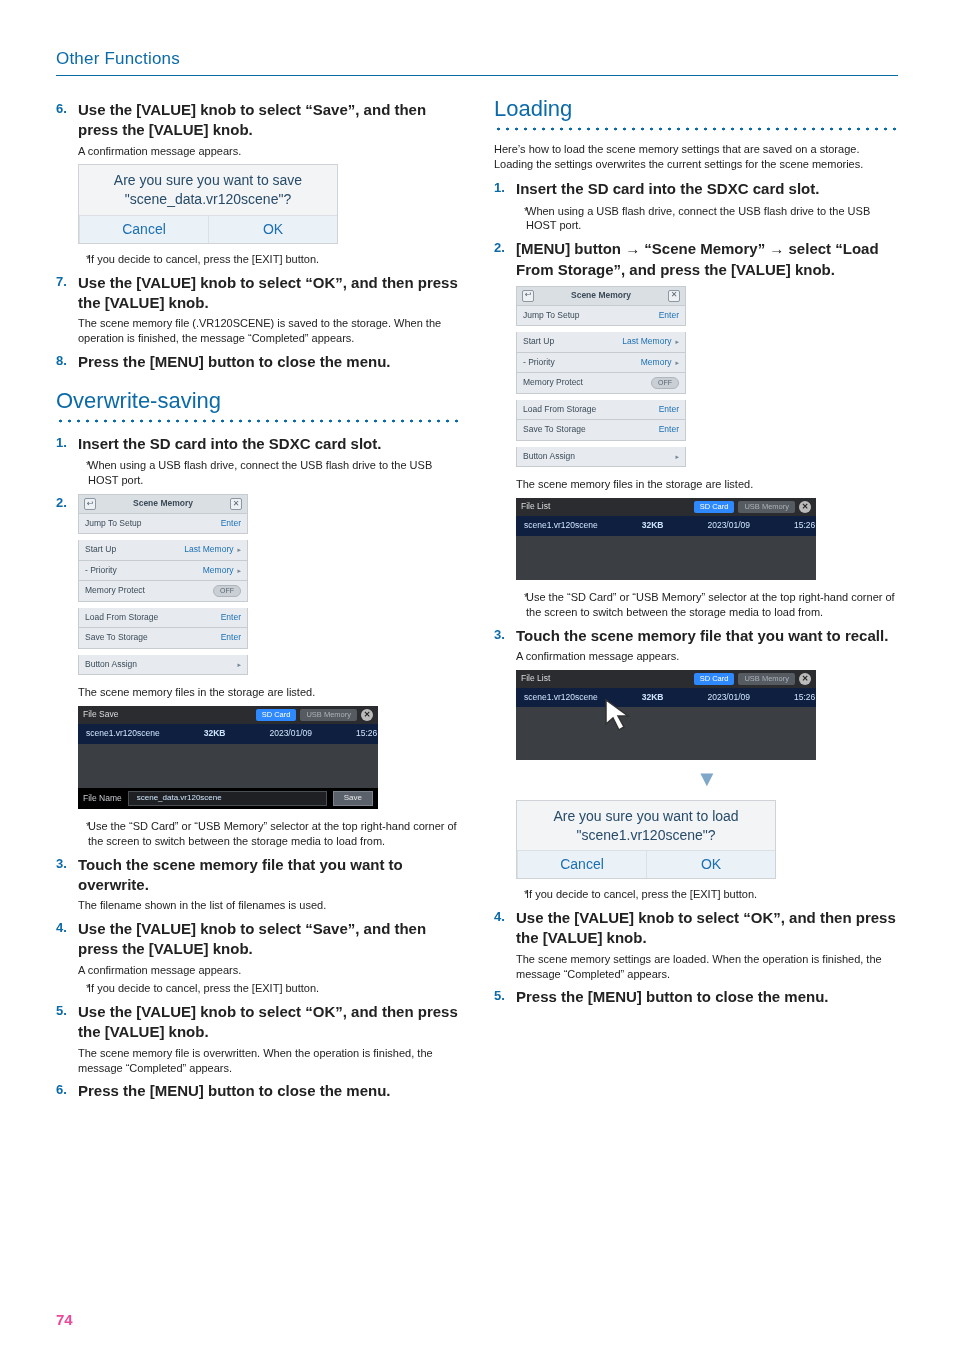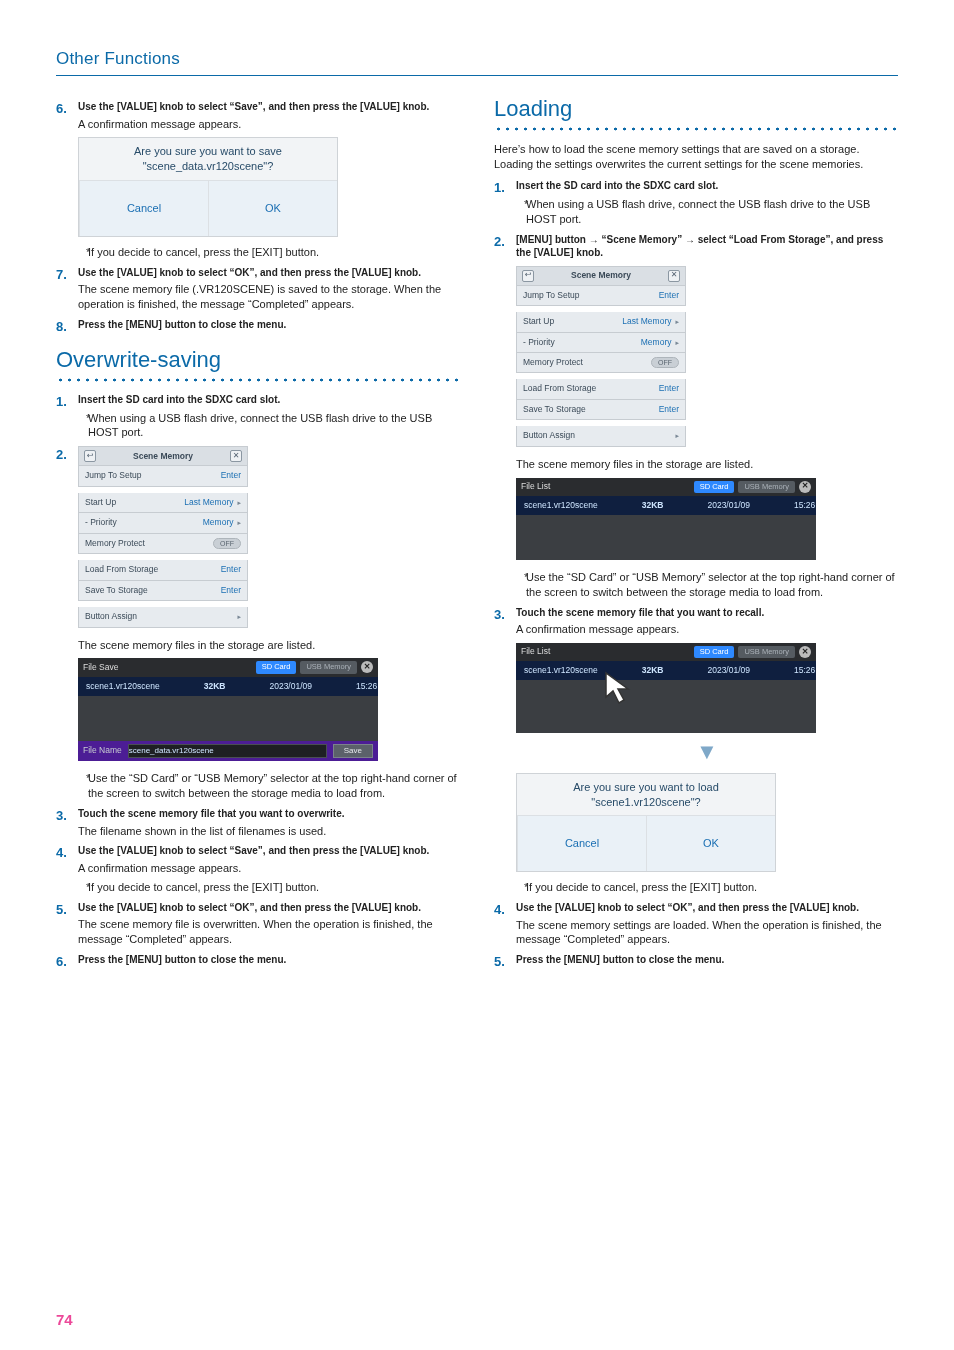--- a/index.html
+++ b/index.html
@@ -49,38 +49,38 @@
   }
   p{margin:4px 0 8px 0;}
   ol.steps{list-style:none;margin:0;padding:0;counter-reset:none;}
   ol.steps > li{position:relative;padding-left:22px;margin:6px 0 6px 0;}
   ol.steps > li > .num{
     position:absolute;left:0;top:0;
     color:var(--blue);
     font-weight:700;
     font-size:13px;
   }
-  ol.steps > li > .title{font-weight:700;font-size:10px;display:block;margin-bottom:3px;}
+  ol.steps > li > .title{font-weight:700;font-size:15px;display:block;margin-bottom:3px;}
   ol.steps > li > .body{display:block;}
   .arrowchar{font-weight:700;}
   .note{position:relative;padding-left:22px;margin:4px 0;}
   .note::before{content:"*";position:absolute;left:8px;top:0;color:#333;}
   
   .dlg{
     width:260px;
     margin:6px 0 8px 22px;
     border:1px solid #cfd3d7;
     background:#f2f4f6;
-    font-size:11px;
+    font-size:14px;
   }
   .dlg .msg{padding:6px 8px;text-align:center;color:#274b68;}
   .dlg .btns{display:flex;}
   .dlg .btns div{
     flex:1;border:1px solid #dce0e4;border-bottom:0;border-right:0;
-    text-align:center;padding:20px 0;color:#1b6fb3;background:#eaf1f7;
+    text-align:center;padding:4px 0;color:#1b6fb3;background:#eaf1f7;
   }
   .dlg .btns div:last-child{border-right:0;}
   
   .scenepanel{
     width:170px;margin:6px 0 10px 22px;
     font-size:8.5px;color:#3b4a58;
   }
   .scenepanel .hdr{
     display:flex;align-items:center;justify-content:space-between;
     background:#dadfe4;border:1px solid #c7ccd1;padding:3px 5px;
@@ -116,26 +116,26 @@
   .filelist .body{background:#3b3e42;min-height:64px;}
   .filelist .row{
     display:flex;align-items:center;padding:4px 8px;
     color:#cfe6ff;background:#0f1f3f;gap:44px;
   }
   .filelist .row .fn{flex:1;}
   .filelist .row .sz{width:40px;text-align:right;font-weight:bold;}
   .filelist .row .dt{width:70px;text-align:right;}
   .filelist .row .tm{width:24px;text-align:right;}
   .filelist .footer{
-    display:flex;align-items:center;background:#4c1d95;padding:3px 5px;gap:6px;
+    display:flex;align-items:center;background:#000000;padding:3px 5px;gap:6px;
   }
   .filelist .footer .lab{color:#c6cbd0;}
   .filelist .footer .ip{
     flex:1;background:#1e2023;border:1px solid #4a4f54;color:#cfe6ff;
-    padding:1px 0;font-size:8px;
+    padding:1px 8px;font-size:8px;
   }
   .filelist .footer .savebtn{
     background:#5b616a;color:#e6e9ec;border:1px solid #7b828b;padding:1px 10px;font-size:8px;
   }
   
   .touch-arrow{position:absolute;left:86px;top:26px;pointer-events:none;}
   .touch-arrow svg{display:block;}
   .bigarrow{text-align:center;color:#7fa8c8;font-size:22px;margin:-6px 0 2px 0;}
   .pagenum{
     position:absolute;left:56px;bottom:20px;

